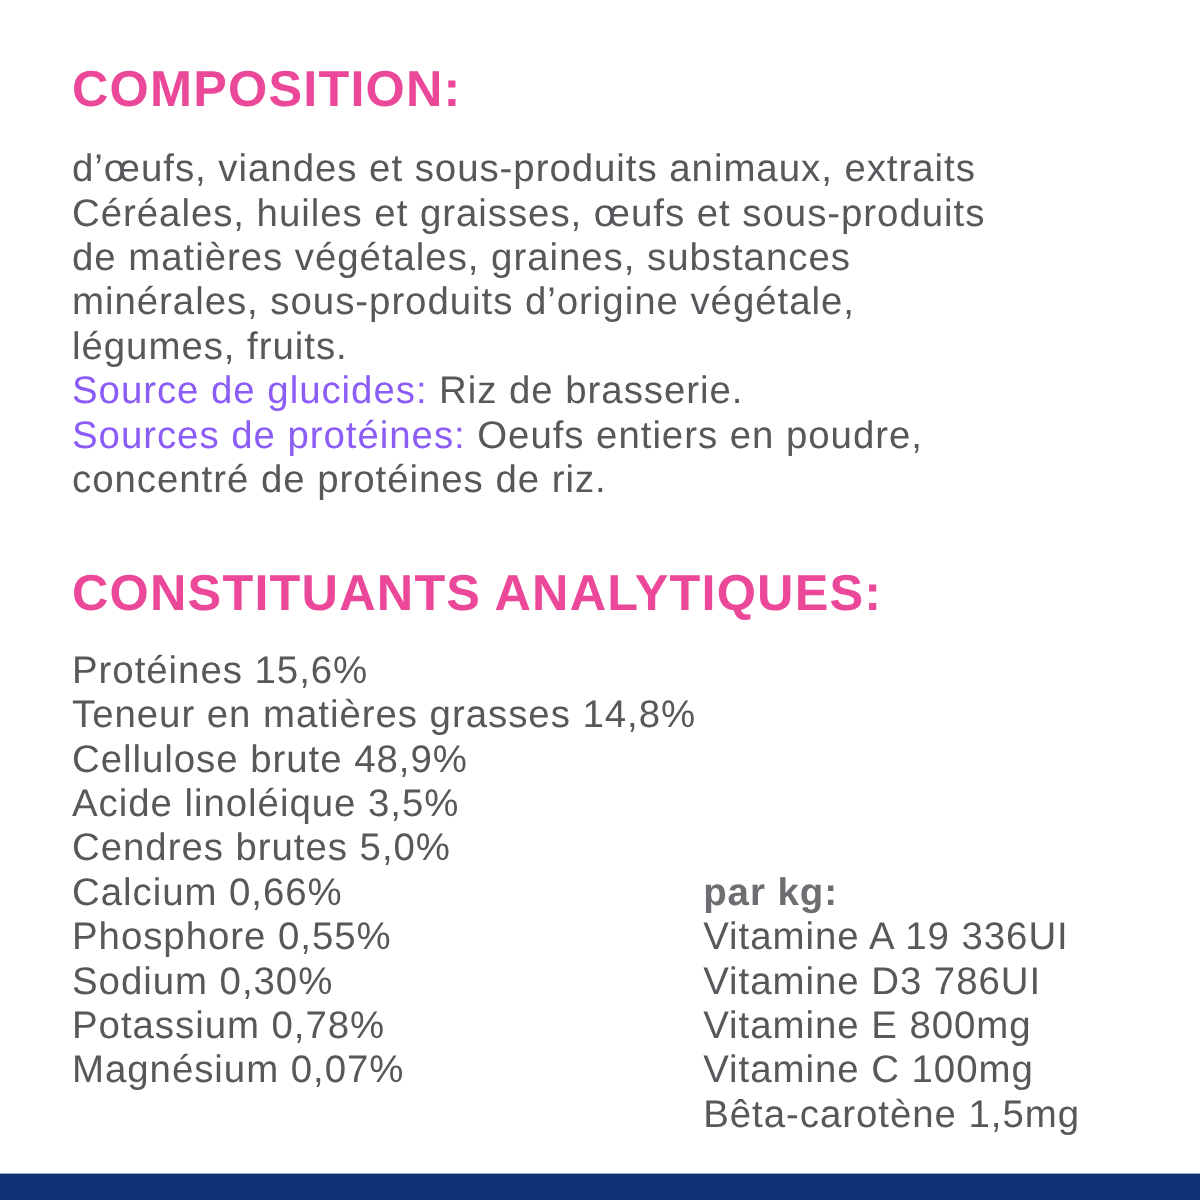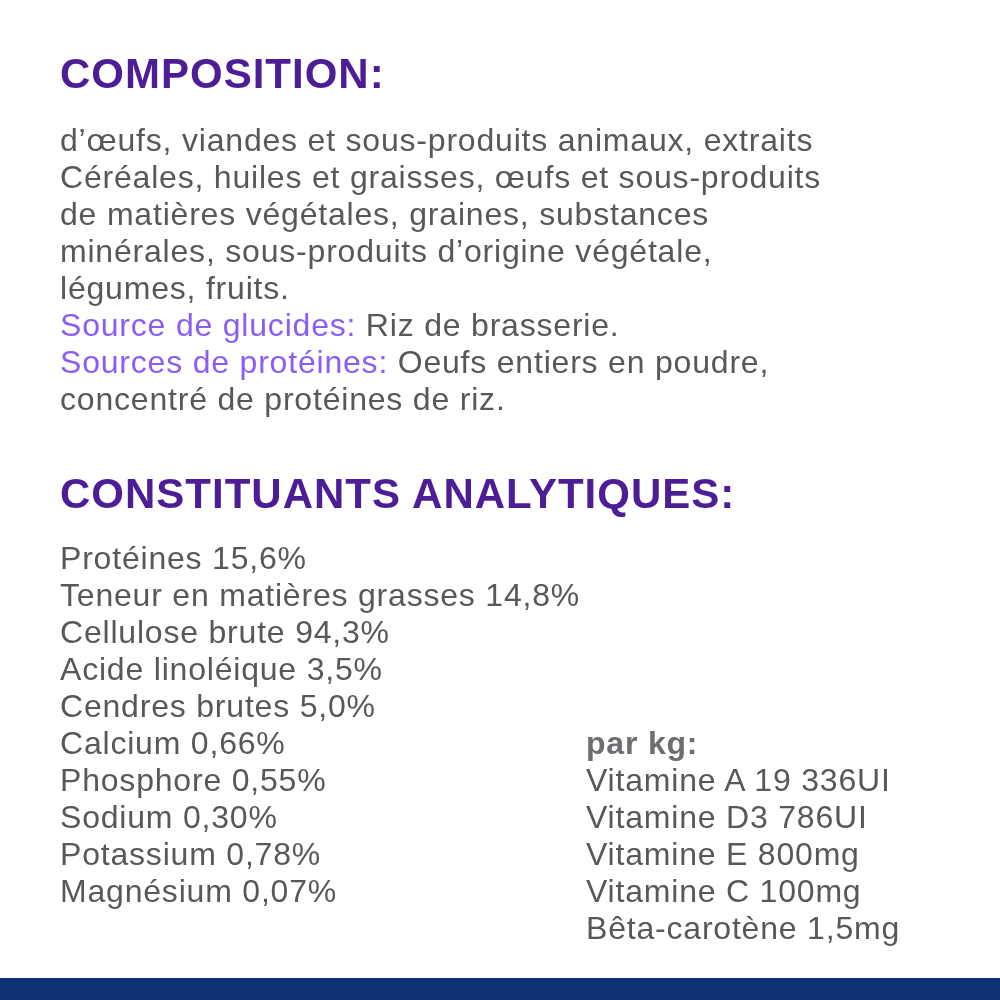--- a/index.html
+++ b/index.html
@@ -7,21 +7,21 @@
     position: relative;
     width: 1000px;
     height: 1000px;
     background: #ffffff;
     overflow: hidden;
     font-family: "Liberation Sans", sans-serif;
   }
   .heading {
     position: absolute;
     left: 60px;
-    color: #4c1d95;
+    color: #ec4899;
     font-size: 42px;
     font-weight: bold;
     letter-spacing: 1px;
     white-space: nowrap;
   }
   .title-composition { top: 50px; }
   .title-analytical  { top: 470px; }
   .bodytext {
     position: absolute;
     left: 60px;
@@ -74,21 +74,21 @@
     <div>
       <span class="src-label"></span><span>concentré de protéines de riz.</span>
     </div>
   </div>
 
   <div class="heading title-analytical">CONSTITUANTS ANALYTIQUES:</div>
 
   <div class="bodytext col-left">
     <div>Protéines 15,6%</div>
     <div>Teneur en matières grasses 14,8%</div>
-    <div>Cellulose brute 94,3%</div>
+    <div>Cellulose brute 48,9%</div>
     <div>Acide linoléique 3,5%</div>
     <div>Cendres brutes 5,0%</div>
     <div>Calcium 0,66%</div>
     <div>Phosphore 0,55%</div>
     <div>Sodium 0,30%</div>
     <div>Potassium 0,78%</div>
     <div>Magnésium 0,07%</div>
   </div>
 
   <div class="bodytext col-right">

